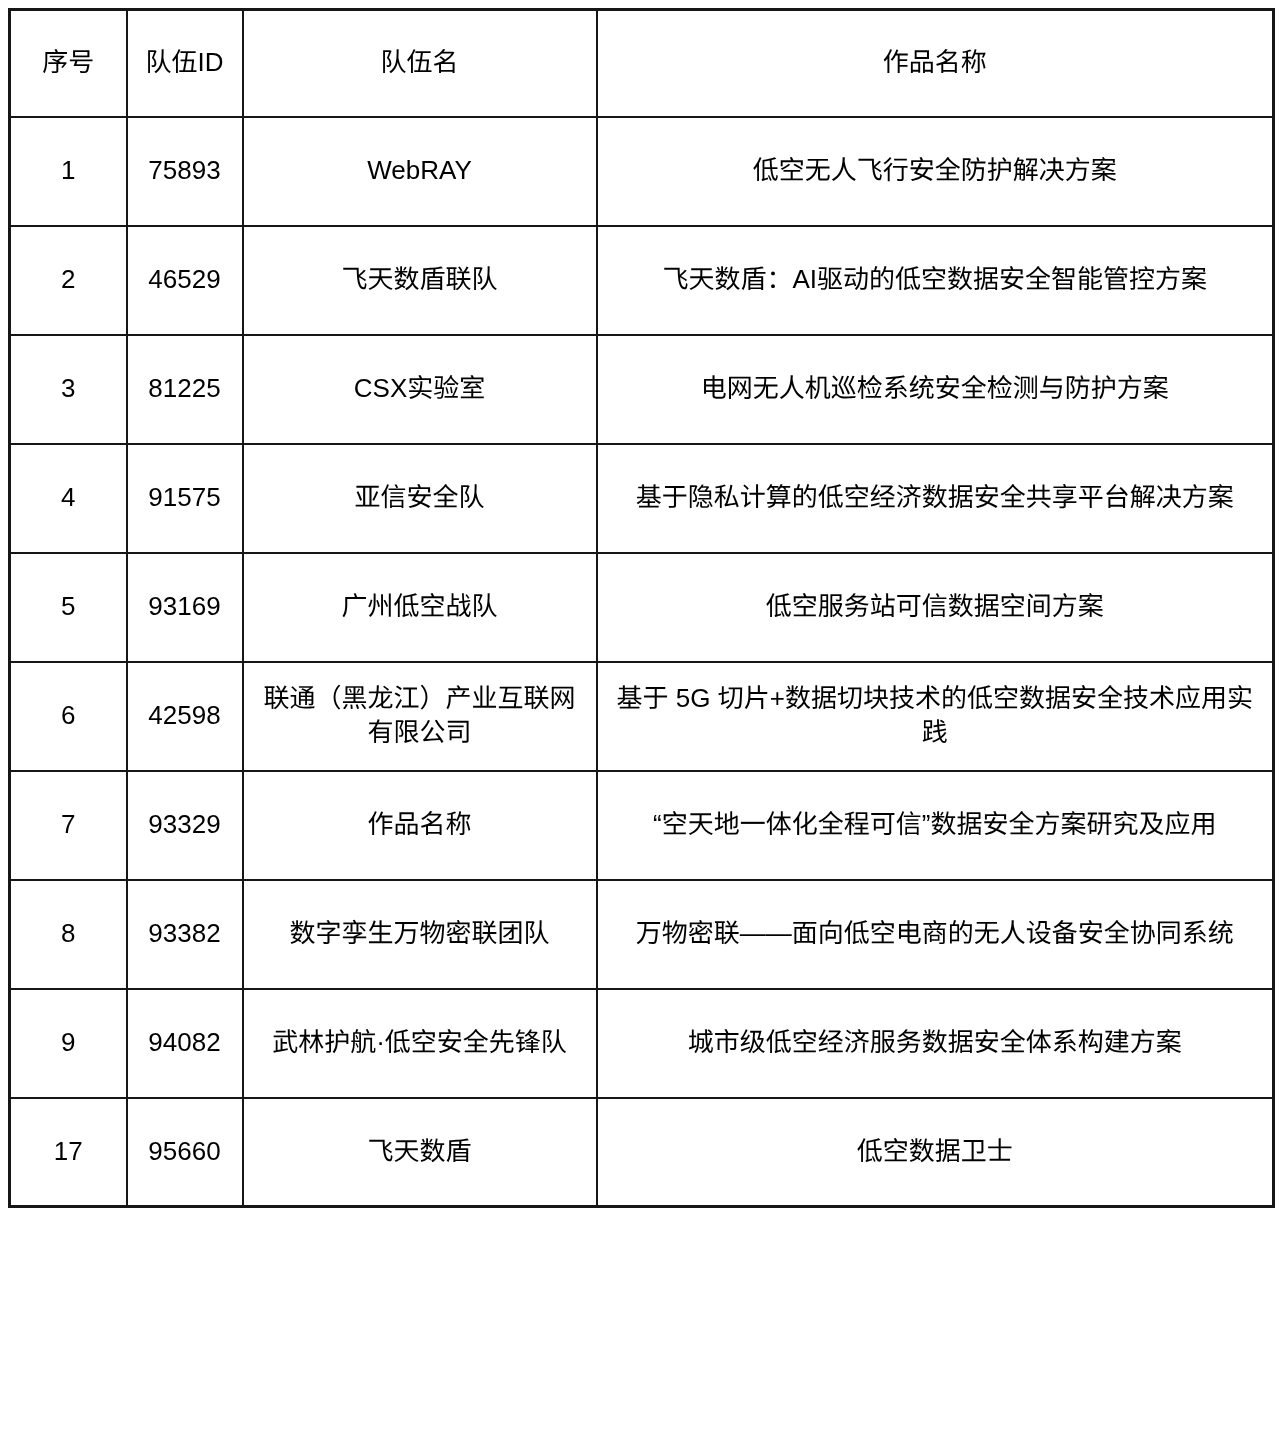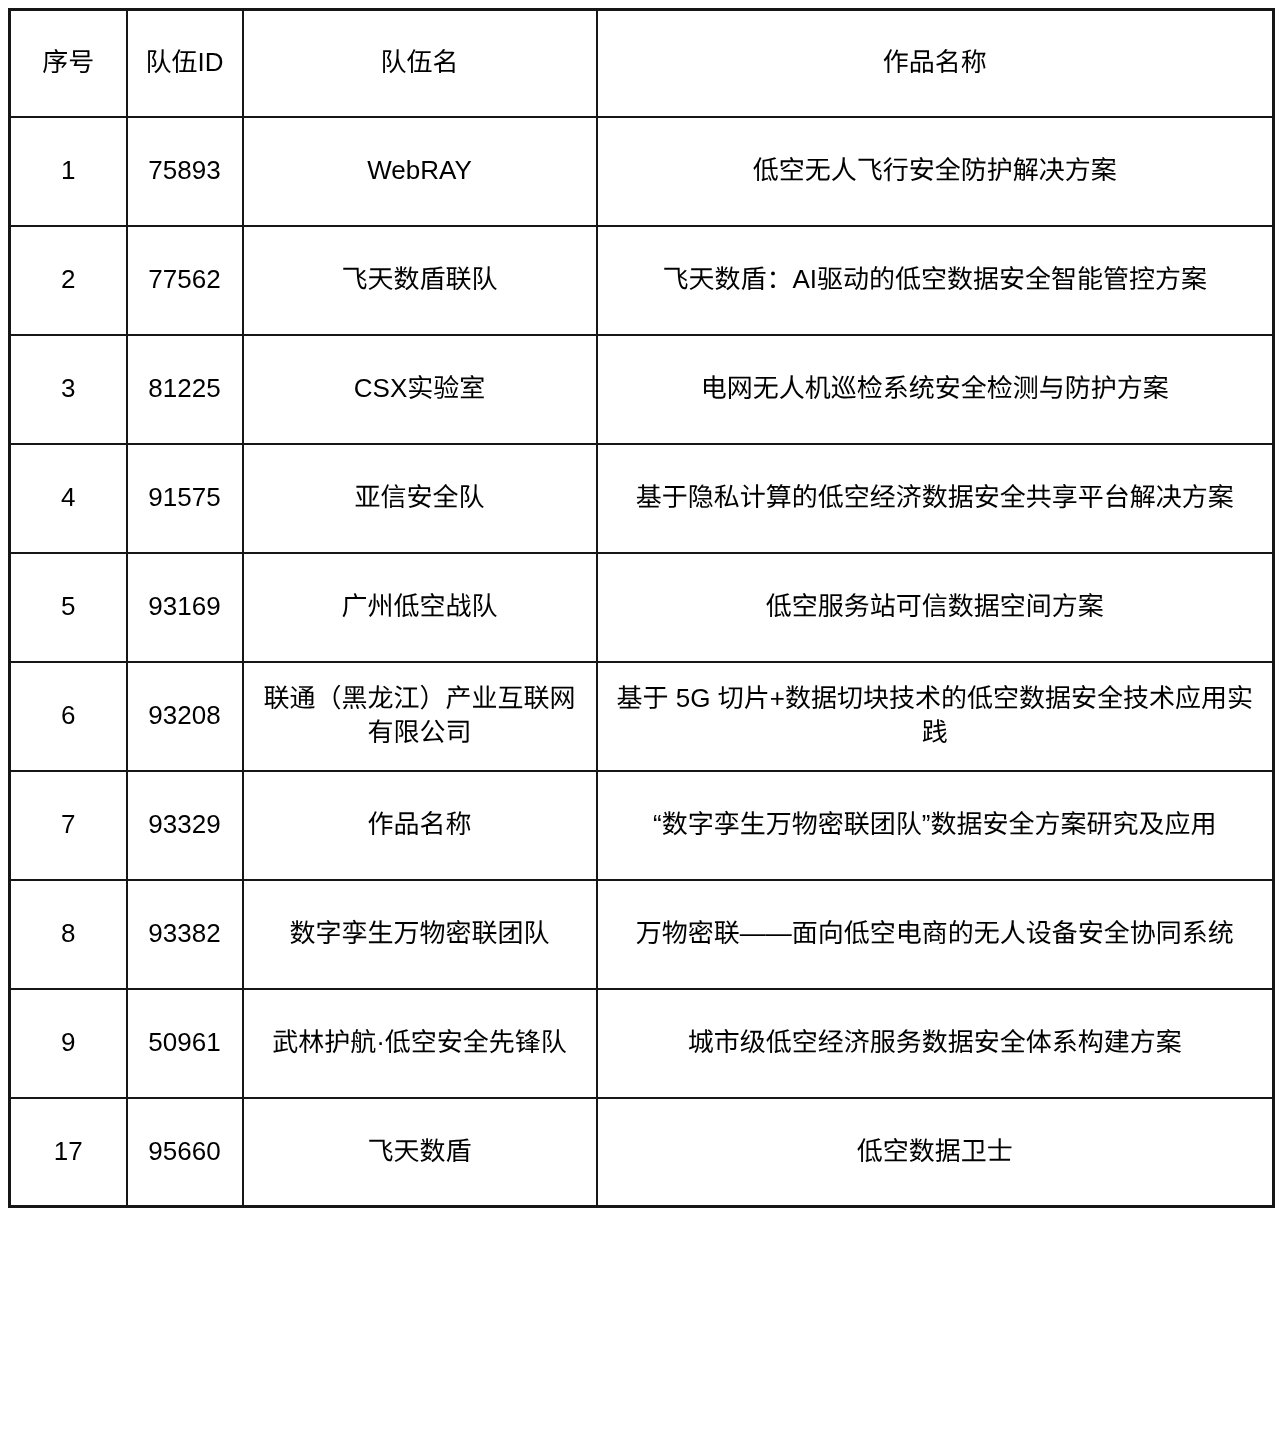--- a/index.html
+++ b/index.html
@@ -66,21 +66,21 @@
     </thead>
     <tbody>
       <tr class="data">
         <td>1</td>
         <td>75893</td>
         <td>WebRAY</td>
         <td>低空无人飞行安全防护解决方案</td>
       </tr>
       <tr class="data">
         <td>2</td>
-        <td>77562</td>
+        <td>46529</td>
         <td>飞天数盾联队</td>
         <td>飞天数盾：AI驱动的低空数据安全智能管控方案</td>
       </tr>
       <tr class="data">
         <td>3</td>
         <td>81225</td>
         <td>CSX实验室</td>
         <td>电网无人机巡检系统安全检测与防护方案</td>
       </tr>
       <tr class="data">
@@ -90,41 +90,41 @@
         <td>基于隐私计算的低空经济数据安全共享平台解决方案</td>
       </tr>
       <tr class="data">
         <td>5</td>
         <td>93169</td>
         <td>广州低空战队</td>
         <td>低空服务站可信数据空间方案</td>
       </tr>
       <tr class="data">
         <td>6</td>
-        <td>93208</td>
+        <td>42598</td>
         <td>联通（黑龙江）产业互联网
 有限公司</td>
         <td>基于 5G 切片+数据切块技术的低空数据安全技术应用实
 践</td>
       </tr>
       <tr class="data">
         <td>7</td>
         <td>93329</td>
         <td>作品名称</td>
-        <td>“数字孪生万物密联团队”数据安全方案研究及应用</td>
+        <td>“空天地一体化全程可信”数据安全方案研究及应用</td>
       </tr>
       <tr class="data">
         <td>8</td>
         <td>93382</td>
         <td>数字孪生万物密联团队</td>
         <td>万物密联——面向低空电商的无人设备安全协同系统</td>
       </tr>
       <tr class="data">
         <td>9</td>
-        <td>50961</td>
+        <td>94082</td>
         <td>武林护航·低空安全先锋队</td>
         <td>城市级低空经济服务数据安全体系构建方案</td>
       </tr>
       <tr class="data">
         <td>17</td>
         <td>95660</td>
         <td>飞天数盾</td>
         <td>低空数据卫士</td>
       </tr>
     </tbody>

